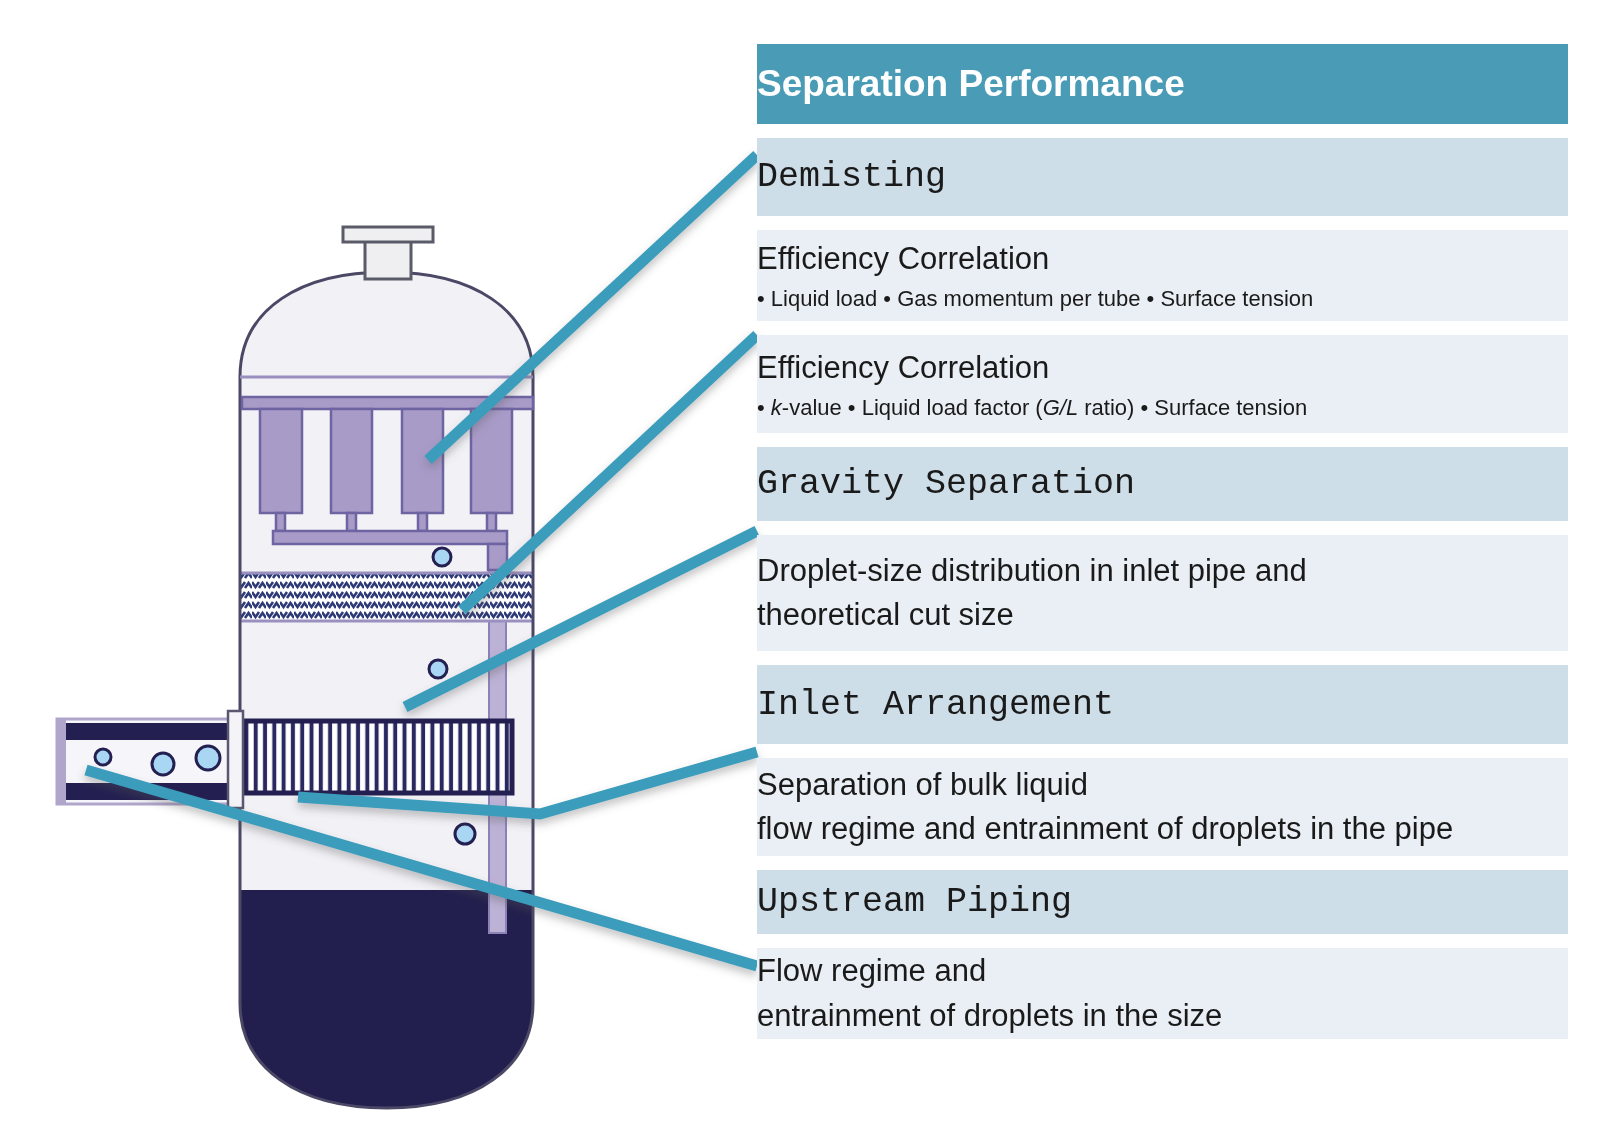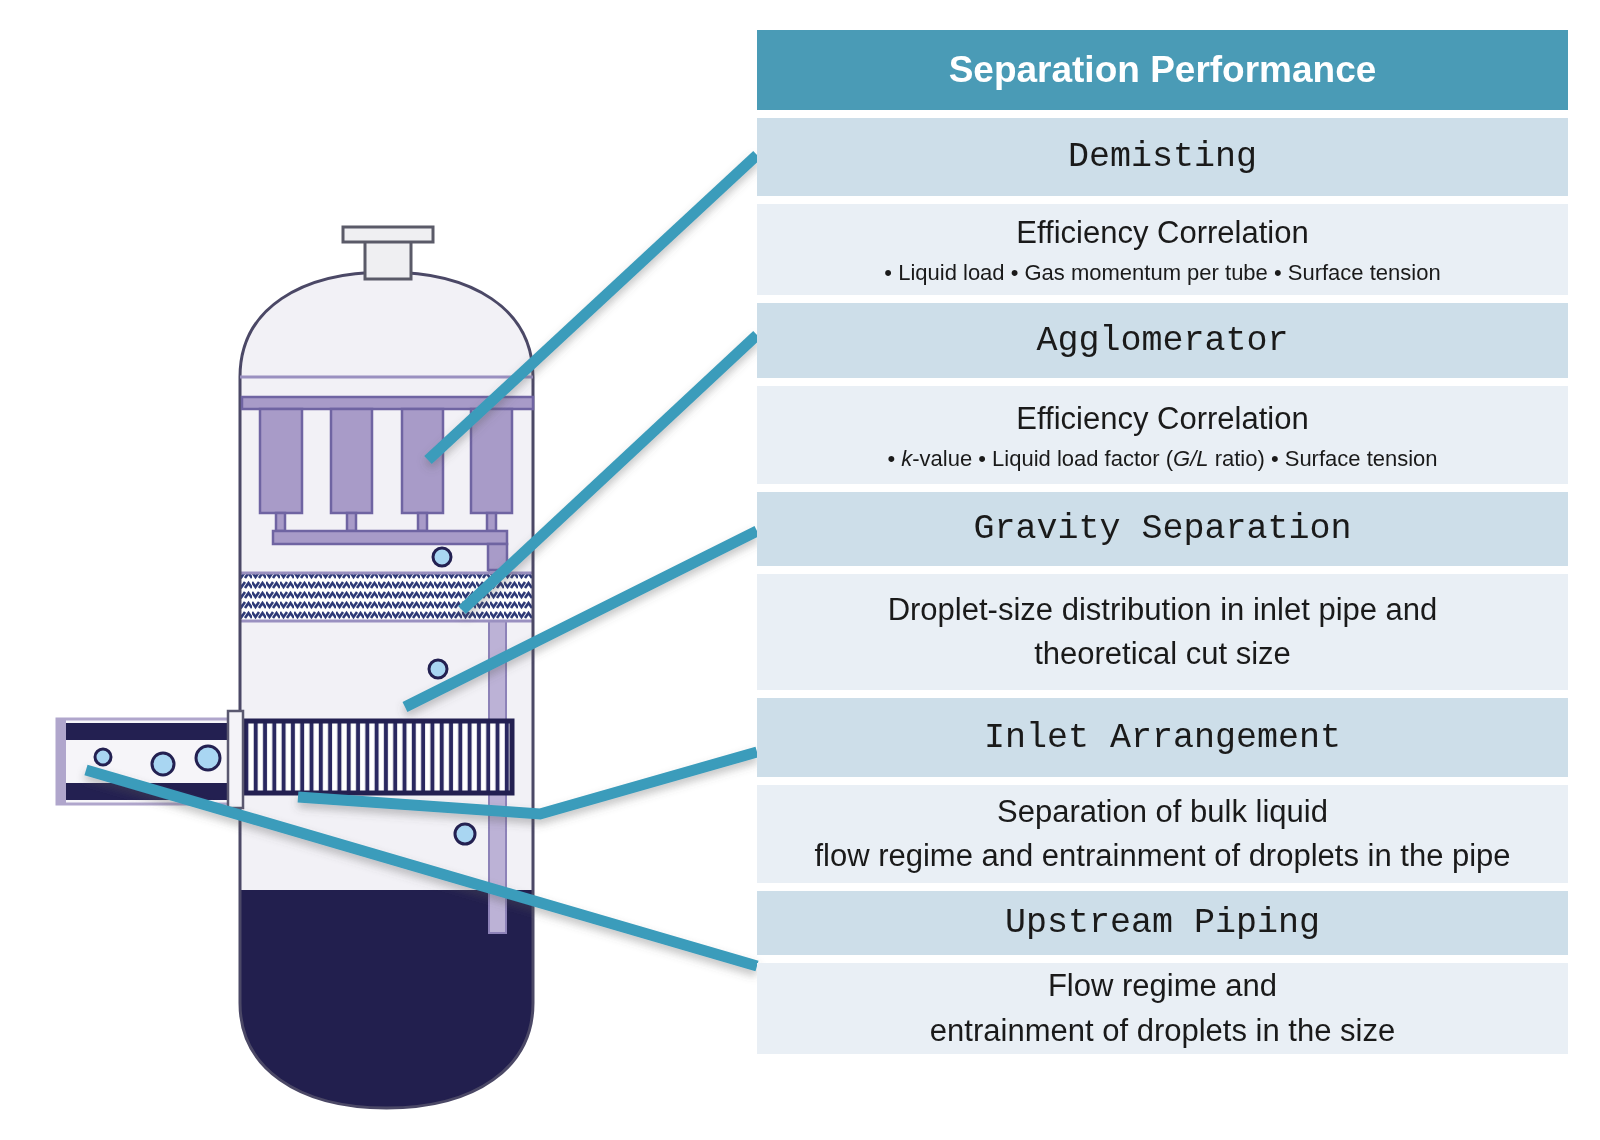--- a/index.html
+++ b/index.html
@@ -6,22 +6,22 @@
   body{
     width:1600px;height:1140px;position:relative;background:#ffffff;
     font-family:"Liberation Sans", sans-serif;overflow:hidden;
   }
   .stage{position:absolute;inset:0;}
   svg.diagram{position:absolute;left:0;top:0;width:1600px;height:1140px;}
   
   .sep-table{position:absolute;left:757px;top:30px;width:811px;}
   .row{
     box-sizing:border-box;width:100%;display:flex;flex-direction:column;
-    justify-content:center;align-items:center;text-align:center;
-    margin-bottom:8px;color:#1a1a1a;
+    justify-content:center;align-items:flex-start;text-align:center;
+    margin-bottom:8px;color:#1a1a1a;margin-top:14px;
   }
   .row.header{background:var(--header_bg);color:#ffffff;font-weight:bold;font-size:37px;height:80px;}
   .row.cat{background:var(--row_dark);font-size:35px;font-family:Liberation Mono, monospace;}
   .row.desc{background:var(--row_light);font-size:31px;line-height:1.42;}
   .bullets{font-size:22px;line-height:1.3;margin-top:4px;white-space:nowrap;}
   .bullets .it{font-style:italic;}
   .r1{height:78px}.r2{height:91px}.r3{height:75px}.r4{height:98px}.r5{height:74px}
   .r6{height:116px}.r7{height:79px}.r8{height:98px}.r9{height:64px}.r10{height:91px}
 </style>
 </head>
@@ -119,23 +119,20 @@
 
     <div class="row cat r1">
       <span>Demisting</span>
     </div>
 
     <div class="row desc r2">
       <span>Efficiency Correlation</span>
       <span class="bullets"><span>• Liquid load • Gas momentum per tube • Surface tension</span></span>
     </div>
 
-    <div class="row cat r3">
-      <span>Agglomerator</span>
-    </div>
 
     <div class="row desc r4">
       <span>Efficiency Correlation</span>
       <span class="bullets"><span>• </span><span class="it">k</span><span>-value • Liquid load factor (</span><span class="it">G/L</span><span> ratio) • Surface tension</span></span>
     </div>
 
     <div class="row cat r5">
       <span>Gravity Separation</span>
     </div>
 

